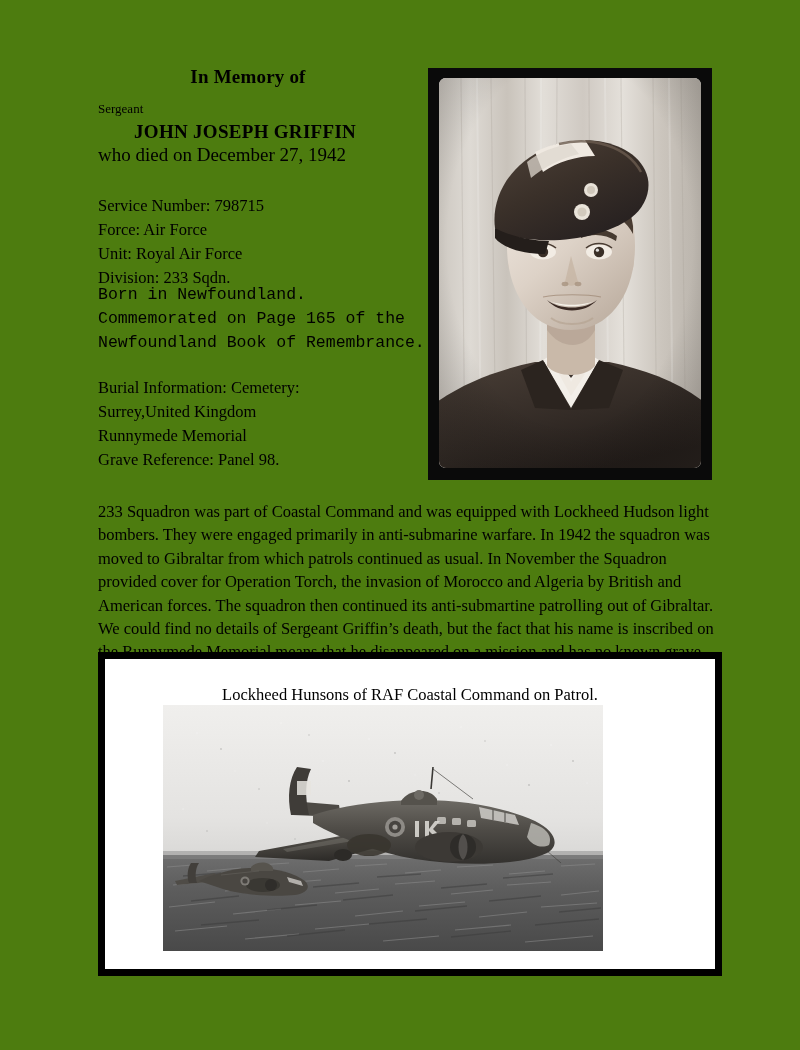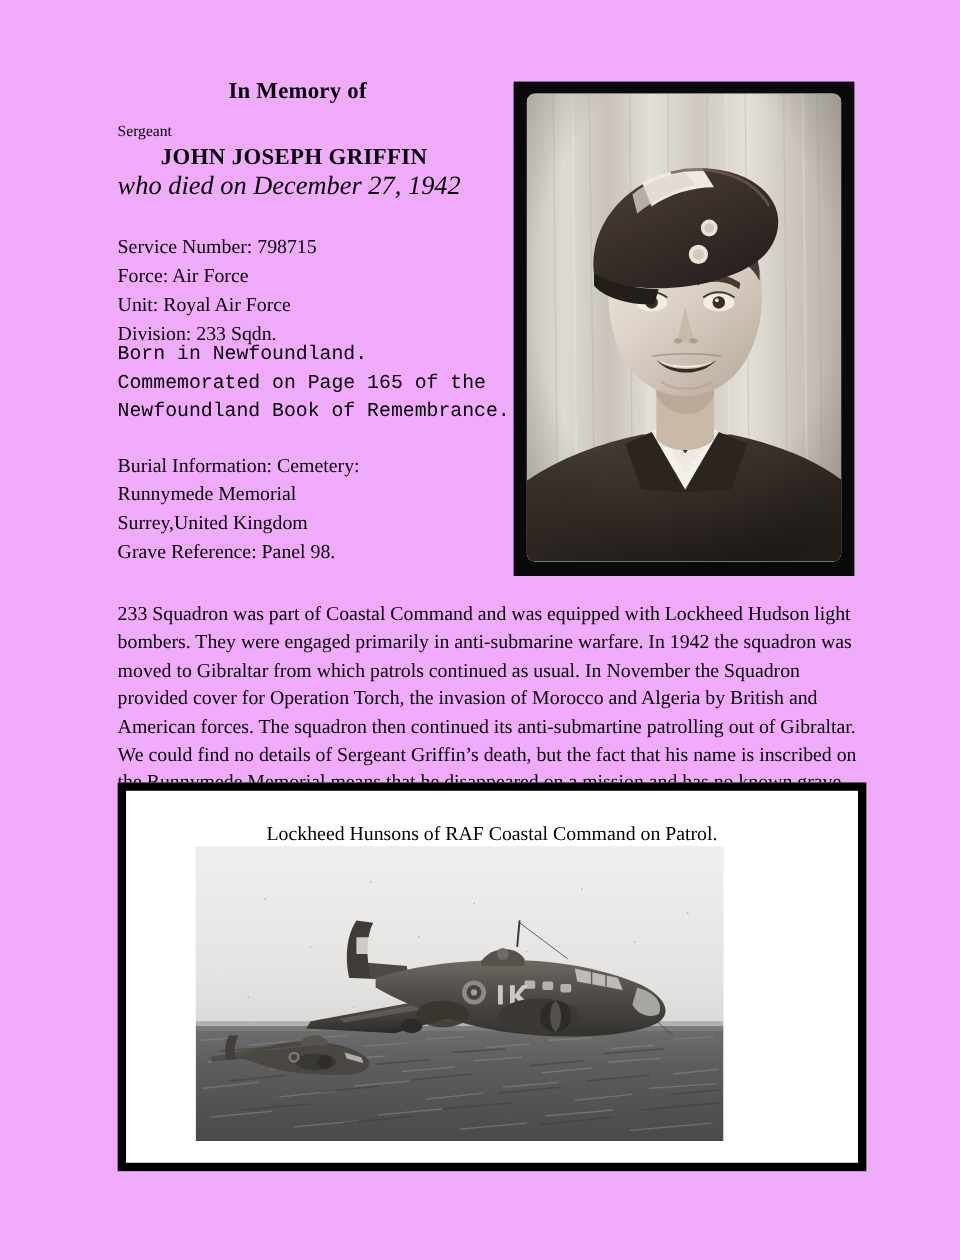--- a/index.html
+++ b/index.html
@@ -4,21 +4,21 @@
 <style>
   html, body {
     margin: 0;
     padding: 0;
     background: #ffffff;
   }
   .page {
     position: relative;
     width: 800px;
     height: 1050px;
-    background: #f0abfc;
+    background: #4d7c0f;
     font-family: "Liberation Serif", serif;
     color: #000000;
     overflow: hidden;
   }
 
   
   .memorial-title {
     position: absolute;
     left: 98px;
     top: 66px;
@@ -38,21 +38,21 @@
     line-height: 21px;
   }
   .id-rank { font-size: 13px; }
   .id-name {
     font-size: 19px;
     font-weight: bold;
     letter-spacing: 0.3px;
     line-height: 25px;
     margin-left: 36px;
   }
-  .id-died { font-size: 22px; font-style: italic; }
+  .id-died { font-size: 19px; }
 
   .detail-block {
     position: absolute;
     left: 98px;
     width: 330px;
     font-size: 16.5px;
     line-height: 24px;
     margin-top: 12px;
   }
   .detail-service { top: 182px; }
@@ -143,22 +143,22 @@
   </div>
 
   <div class="detail-block detail-origin">
     <div>Born in Newfoundland.</div>
     <div>Commemorated on Page 165 of the</div>
     <div>Newfoundland Book of Remembrance.</div>
   </div>
 
   <div class="detail-block detail-burial">
     <div>Burial Information:  Cemetery:</div>
+    <div>Surrey,United Kingdom</div>
     <div>Runnymede Memorial</div>
-    <div>Surrey,United Kingdom</div>
     <div>Grave Reference: Panel 98.</div>
   </div>
 
   <div class="portrait-frame">
     <div class="portrait-inner">
       <svg class="portrait-svg" viewBox="0 0 262 390" preserveAspectRatio="xMidYMid slice">
         <defs>
           <linearGradient id="curtainGrad" x1="0" y1="0" x2="1" y2="0">
             <stop offset="0%" stop-color="#cdc8c1"></stop>
             <stop offset="12%" stop-color="#dedad4"></stop>

